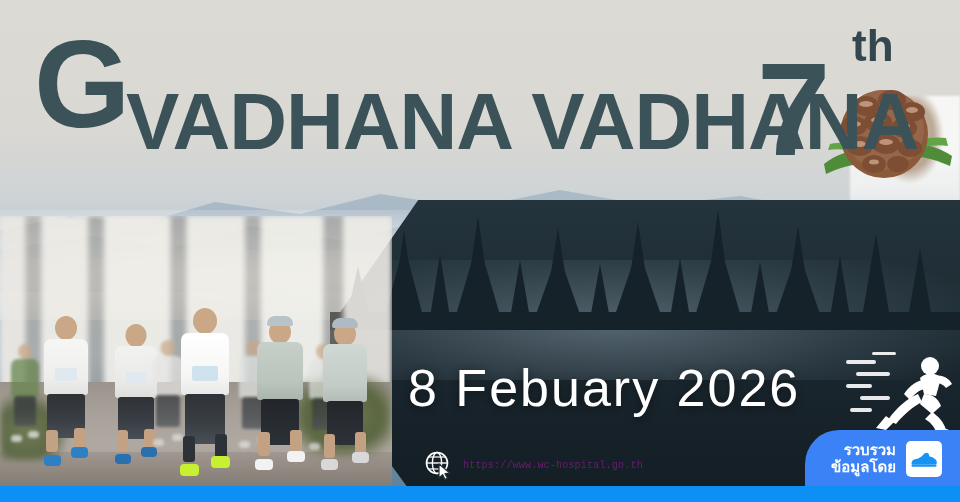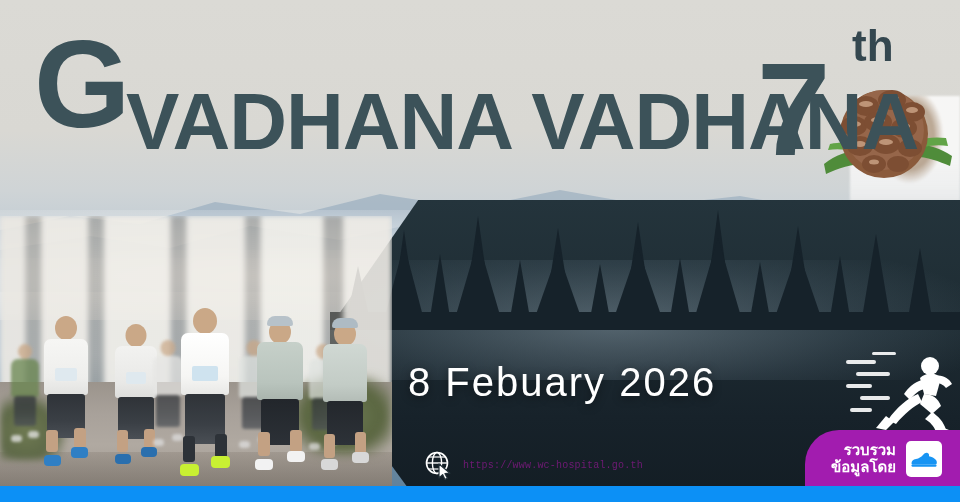--- a/index.html
+++ b/index.html
@@ -92,21 +92,21 @@
   .treeline{position:absolute;left:0;top:0;width:100%;height:130px;}
   .treeline svg{display:block;width:100%;height:100%;}
   .forest-fog{
     position:absolute;left:0;top:60px;width:100%;height:120px;
     background:radial-gradient(80% 100% at 45% 55%,rgba(185,205,220,.35) 0%,rgba(160,185,205,.12) 50%,rgba(0,0,0,0) 78%);
   }
 
   
   .date{
     position:absolute;left:408px;top:362px;
-    font-size:40px;line-height:1;font-weight:400;color:#ffffff;
+    font-size:52px;line-height:1;font-weight:400;color:#ffffff;
     letter-spacing:2px;white-space:nowrap;
     text-shadow:0 2px 10px rgba(0,0,0,.45);
   }
 
   
   .runner{position:absolute;left:846px;top:344px;width:112px;height:92px;}
   .runner svg{display:block;width:100%;height:100%;}
 
   
   .photo{
@@ -169,21 +169,21 @@
   .globe{width:30px;height:30px;position:relative;flex:0 0 auto;}
   .globe svg{display:block;width:100%;height:100%;}
   .urltext{
     font-size:10px;color:#701a75;letter-spacing:.2px;white-space:nowrap;
     font-family:Liberation Mono, monospace;
   }
 
   
   .badge{
     position:absolute;right:0;bottom:16px;height:56px;
-    background:#a21caf;border-top-left-radius:34px;border-bottom-left-radius:0;
+    background:#3b82f6;border-top-left-radius:34px;border-bottom-left-radius:0;
     display:flex;align-items:center;gap:10px;padding:1px 18px 0 26px;
   }
   .badge-thai{
     color:#ffffff;font-size:15px;line-height:17px;text-align:right;white-space:nowrap;
     font-family:"DejaVu Sans",sans-serif;font-weight:700;
   }
   .shoe-box{
     width:36px;height:36px;background:#ffffff;border-radius:5px;
     display:flex;align-items:center;justify-content:center;flex:0 0 auto;
   }

